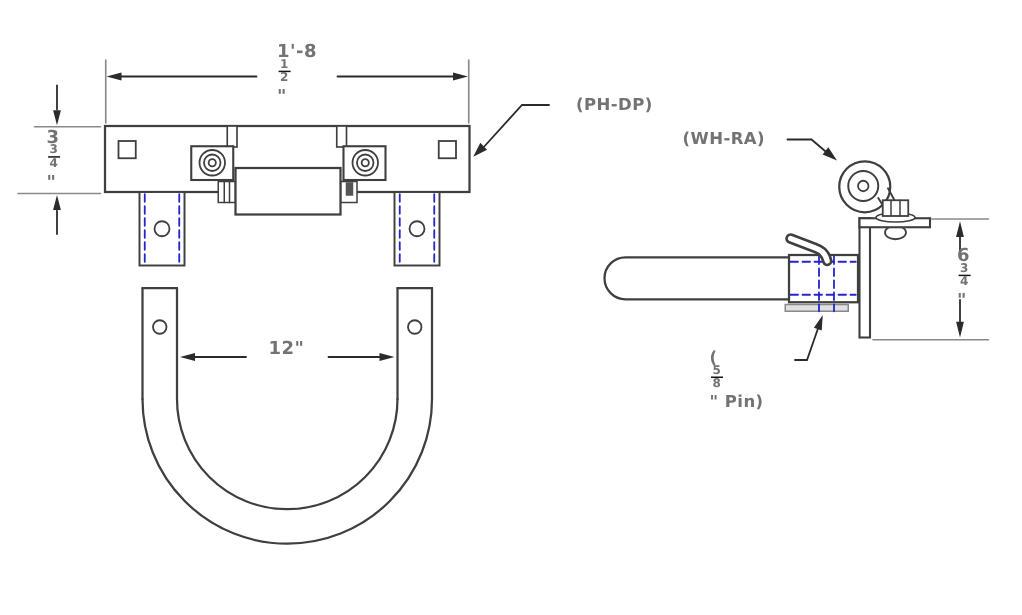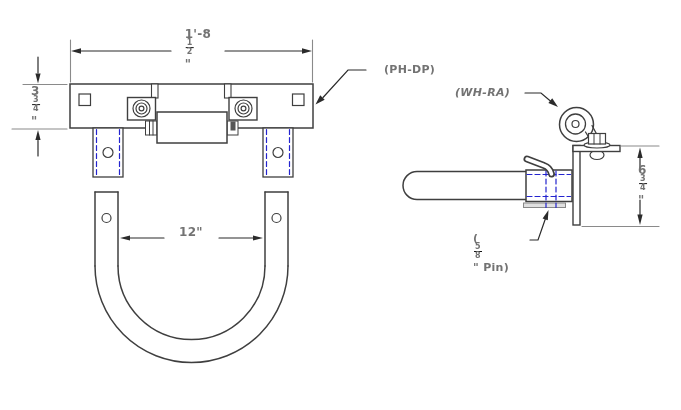--- a/index.html
+++ b/index.html
@@ -6,21 +6,21 @@
   .canvas{position:relative;width:681px;height:410px;background:#ffffff;overflow:hidden;
           font-family:"DejaVu Sans",sans-serif;}
   svg{position:absolute;left:0;top:0;}
   .lbl{position:absolute;color:#737373;font-weight:600;white-space:nowrap;
        font-size:12px;letter-spacing:.3px;line-height:1;display:flex;align-items:flex-start;flex-direction:column;}
   .lbl.small{font-size:11px;}
   .frac{display:inline-flex;flex-direction:column;align-items:center;
         font-size:8px;line-height:1.05;margin:0 1px;transform:translateY(-1px);}
   .frac .num{border-bottom:1px solid #141414;padding:0 1px;}
   .ctr{transform:translate(-50%,-50%);}
-  .rt{justify-content:flex-end;font-style:italic;}
+  .rt{justify-content:flex-end;}
 </style>
 </head>
 <body>
 
 <div class="canvas">
 
 <svg width="681" height="410" viewBox="0 0 681 410">
 
   <g stroke-linecap="round">
 

